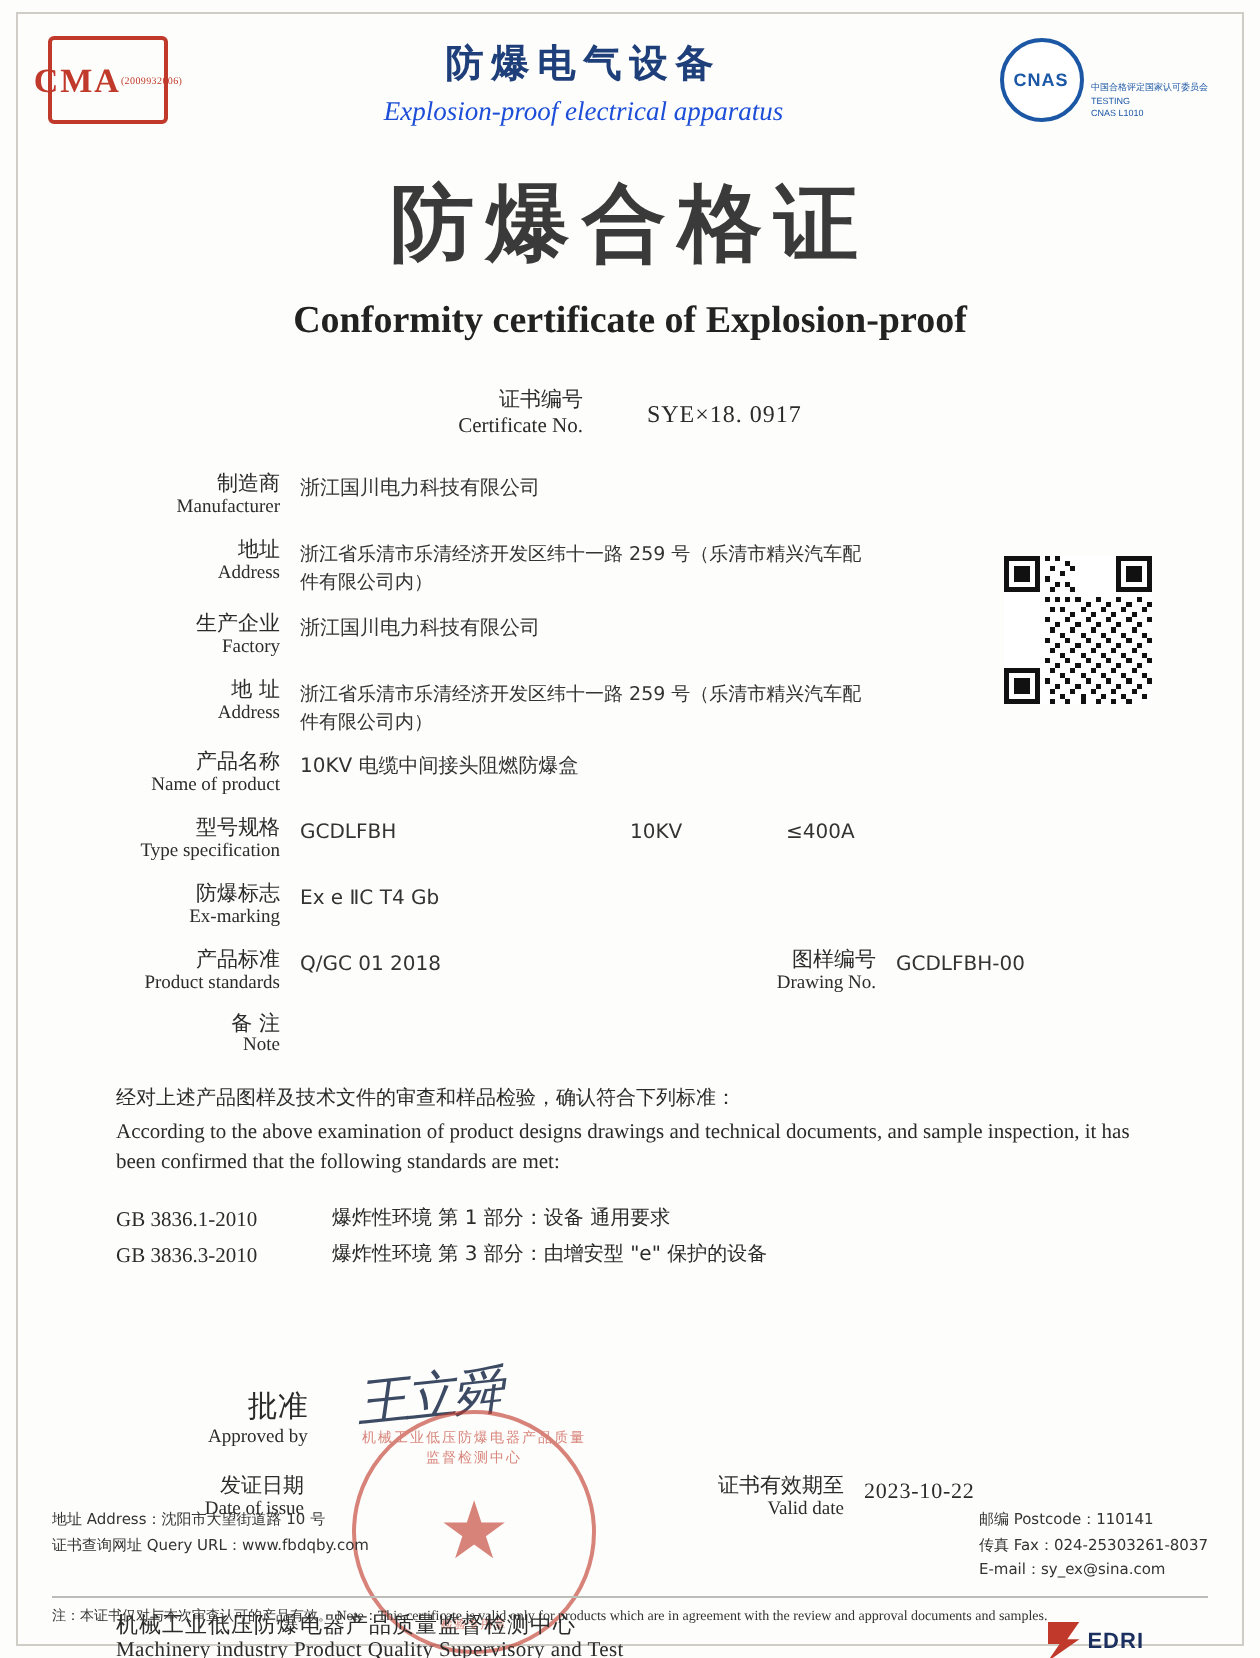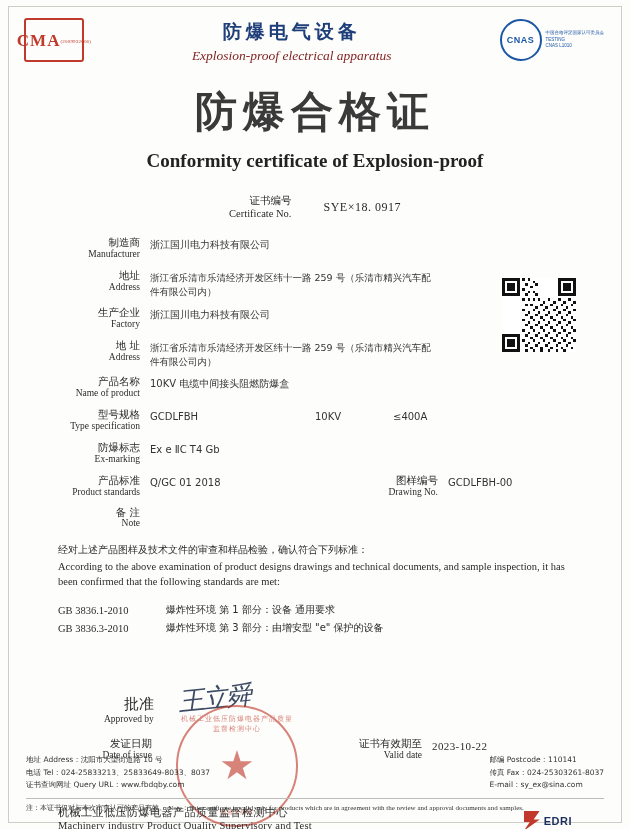--- a/index.html
+++ b/index.html
@@ -72,28 +72,28 @@
   }
   .header-titles .cn {
     font-size: 19px;
     font-weight: bold;
     color: #1f3f7a;
     letter-spacing: 4px;
     font-family: "DejaVu Sans", sans-serif;
   }
   .header-titles .en {
     font-size: 13.5px;
-    color: #7f1d1d;
+    color: #1d4ed8;
     margin-top: 3px;
     font-style: italic;
     font-family: "Liberation Serif", serif;
   }
   .cnas-mark {
     display: flex;
-    align-items: center;
+    align-items: flex-end;
     gap: 4px;
   }
   .cnas-circle {
     width: 38px;
     height: 38px;
     border-radius: 50%;
     border: 2px solid #1b57a5;
     color: #1b57a5;
     font-size: 9px;
     font-weight: bold;
@@ -728,21 +728,20 @@
     <div class="edri">
       <span class="edri-mark"></span>
       <span class="edri-text">EDRI</span>
     </div>
   </div>
 
   <div class="footer">
     <div class="footer-grid">
       <div class="footer-col">
         <div class="line">地址 Address：沈阳市大望街道路 10 号</div>
-        <div class="line">电话 Tel：024-25833213、25833649-8033、8037</div>
         <div class="line">证书查询网址 Query URL：www.fbdqby.com</div>
       </div>
       <div class="footer-col" style="text-align:left">
         <div class="line">邮编 Postcode：110141</div>
         <div class="line">传真 Fax：024-25303261-8037</div>
         <div class="line">E-mail：sy_ex@sina.com</div>
       </div>
     </div>
     <div class="footer-note">
       <span>注：本证书仅对与本次审查认可的产品有效。</span>

